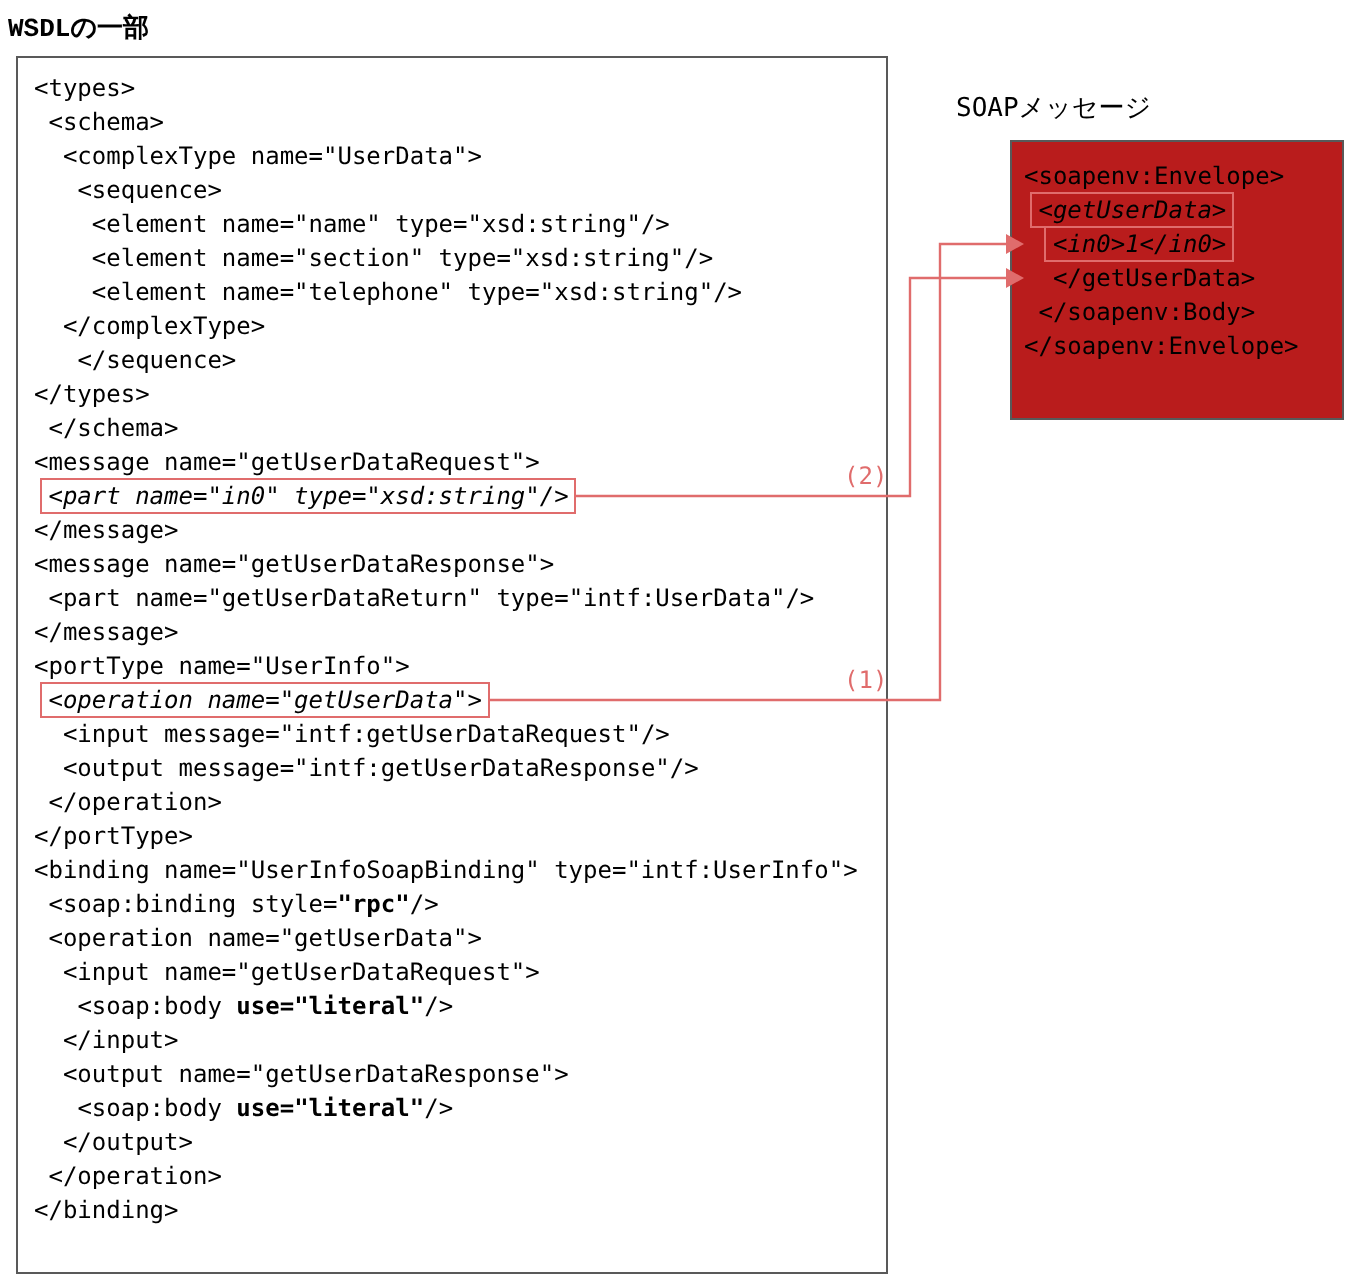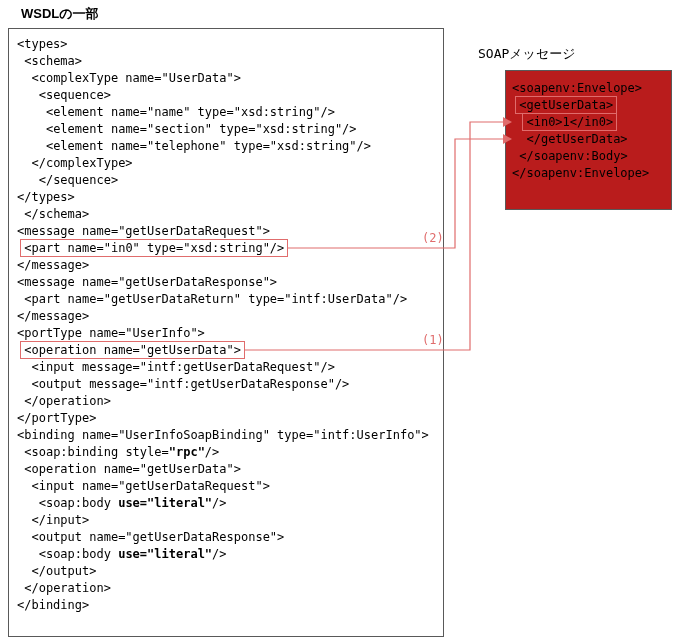--- a/index.html
+++ b/index.html
@@ -5,23 +5,23 @@
   * { margin:0; padding:0; box-sizing:border-box; }
   html,body { background:#ffffff; }
   body {
     width:675px; height:644px;
     font-family:"DejaVu Sans Mono", monospace;
     color:#000;
   }
   .page { position:relative; width:675px; height:644px; background:#fff; overflow:hidden; }
 
   .title {
-    position:absolute; left:21px; top:5px;
+    position:absolute; left:4px; top:5px;
     font-size:13px; font-weight:bold;
-    font-family:Liberation Sans, sans-serif;
+    font-family:Liberation Mono, monospace;
   }
   .soap-label {
     position:absolute; left:478px; top:45px;
     font-size:13px; font-weight:normal;
     font-family:"DejaVu Sans Mono","DejaVu Sans",sans-serif;
   }
 
   .wsdl-box {
     position:absolute; left:8px; top:28px;
     width:436px; height:609px;
@@ -43,20 +43,21 @@
     line-height:17px;
     height:17px;
     font-family:"DejaVu Sans Mono", monospace;
   }
   .code-line .b { font-weight:bold; }
 
   .hl {
     border:1px solid var(--hl,#e06c6c);
     padding:1px 3px;
     margin:14px -4px;
+    font-style:italic;
   }
 
   .arrow-label {
     position:absolute;
     font-size:12px;
     color:var(--hl,#e06c6c);
     font-family:"DejaVu Sans Mono", monospace;
   }
 
   svg.arrows { position:absolute; left:0; top:0; pointer-events:none; }

